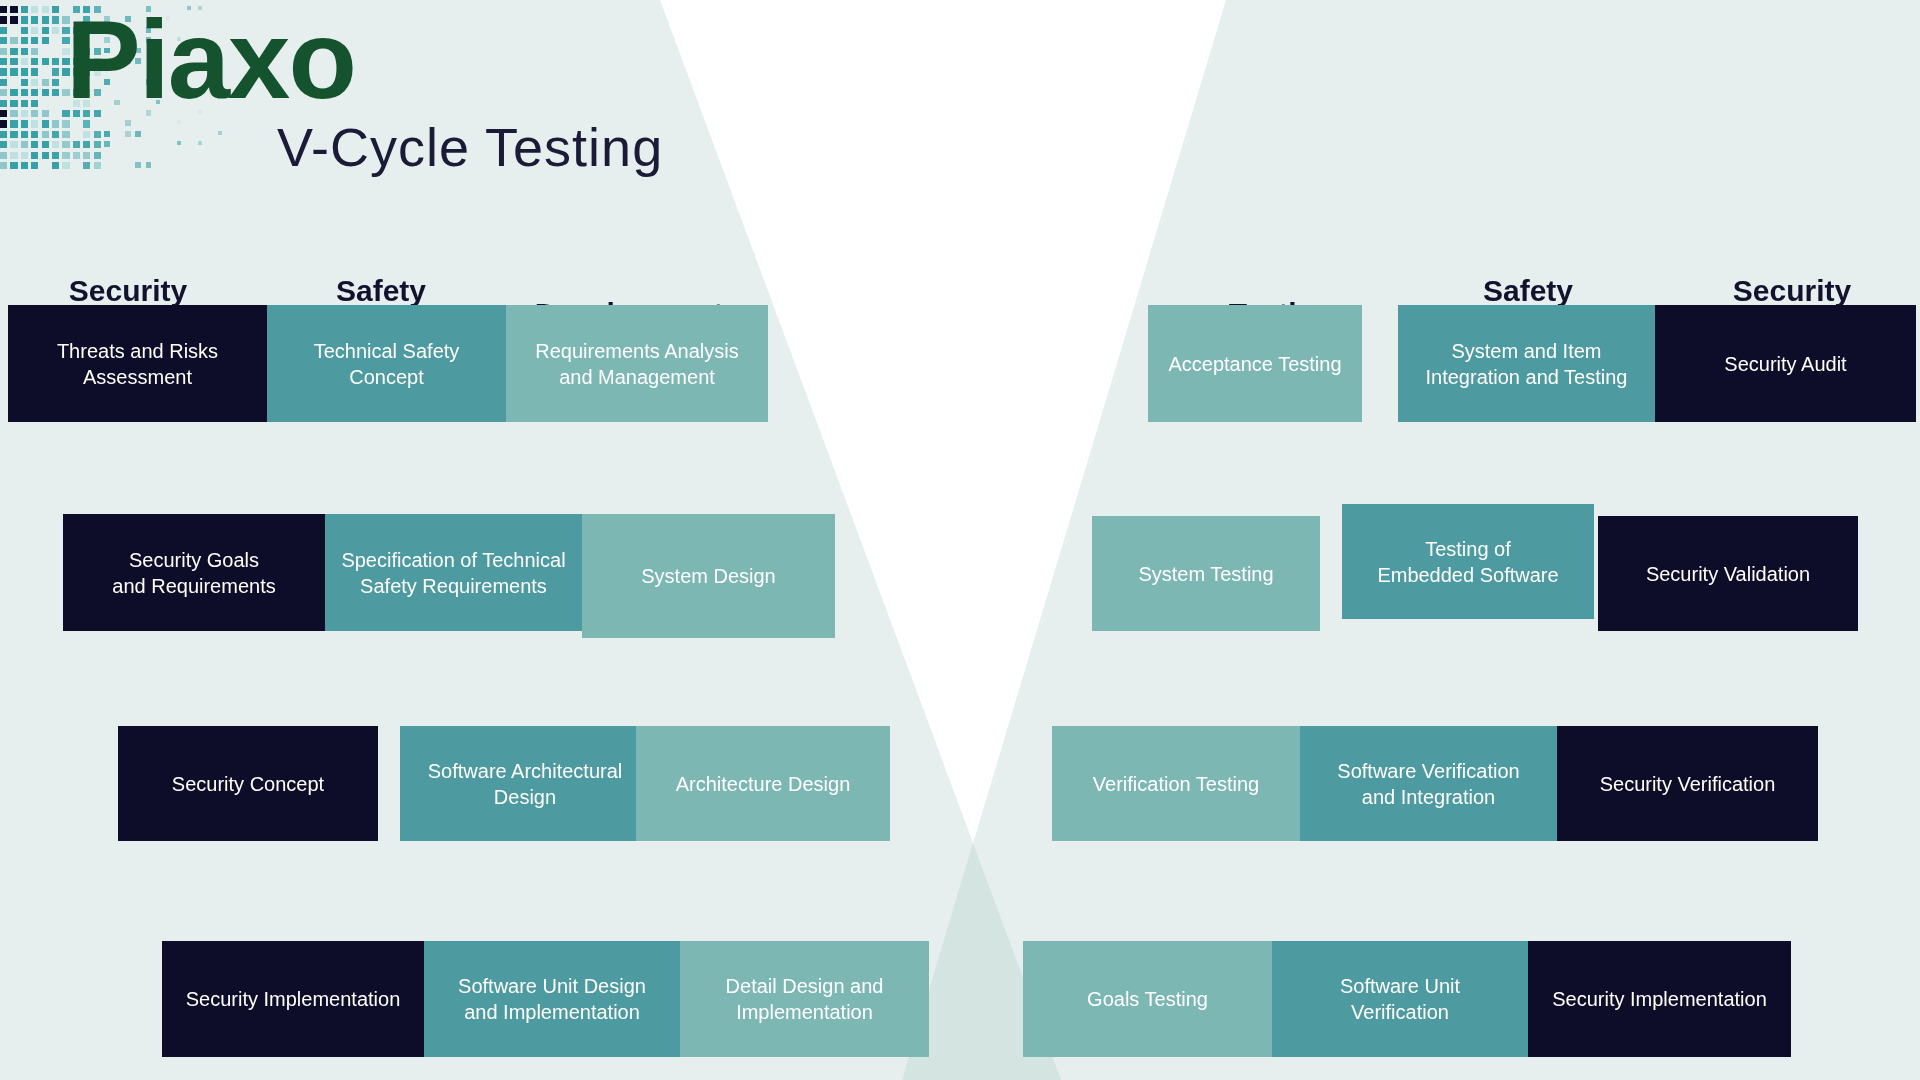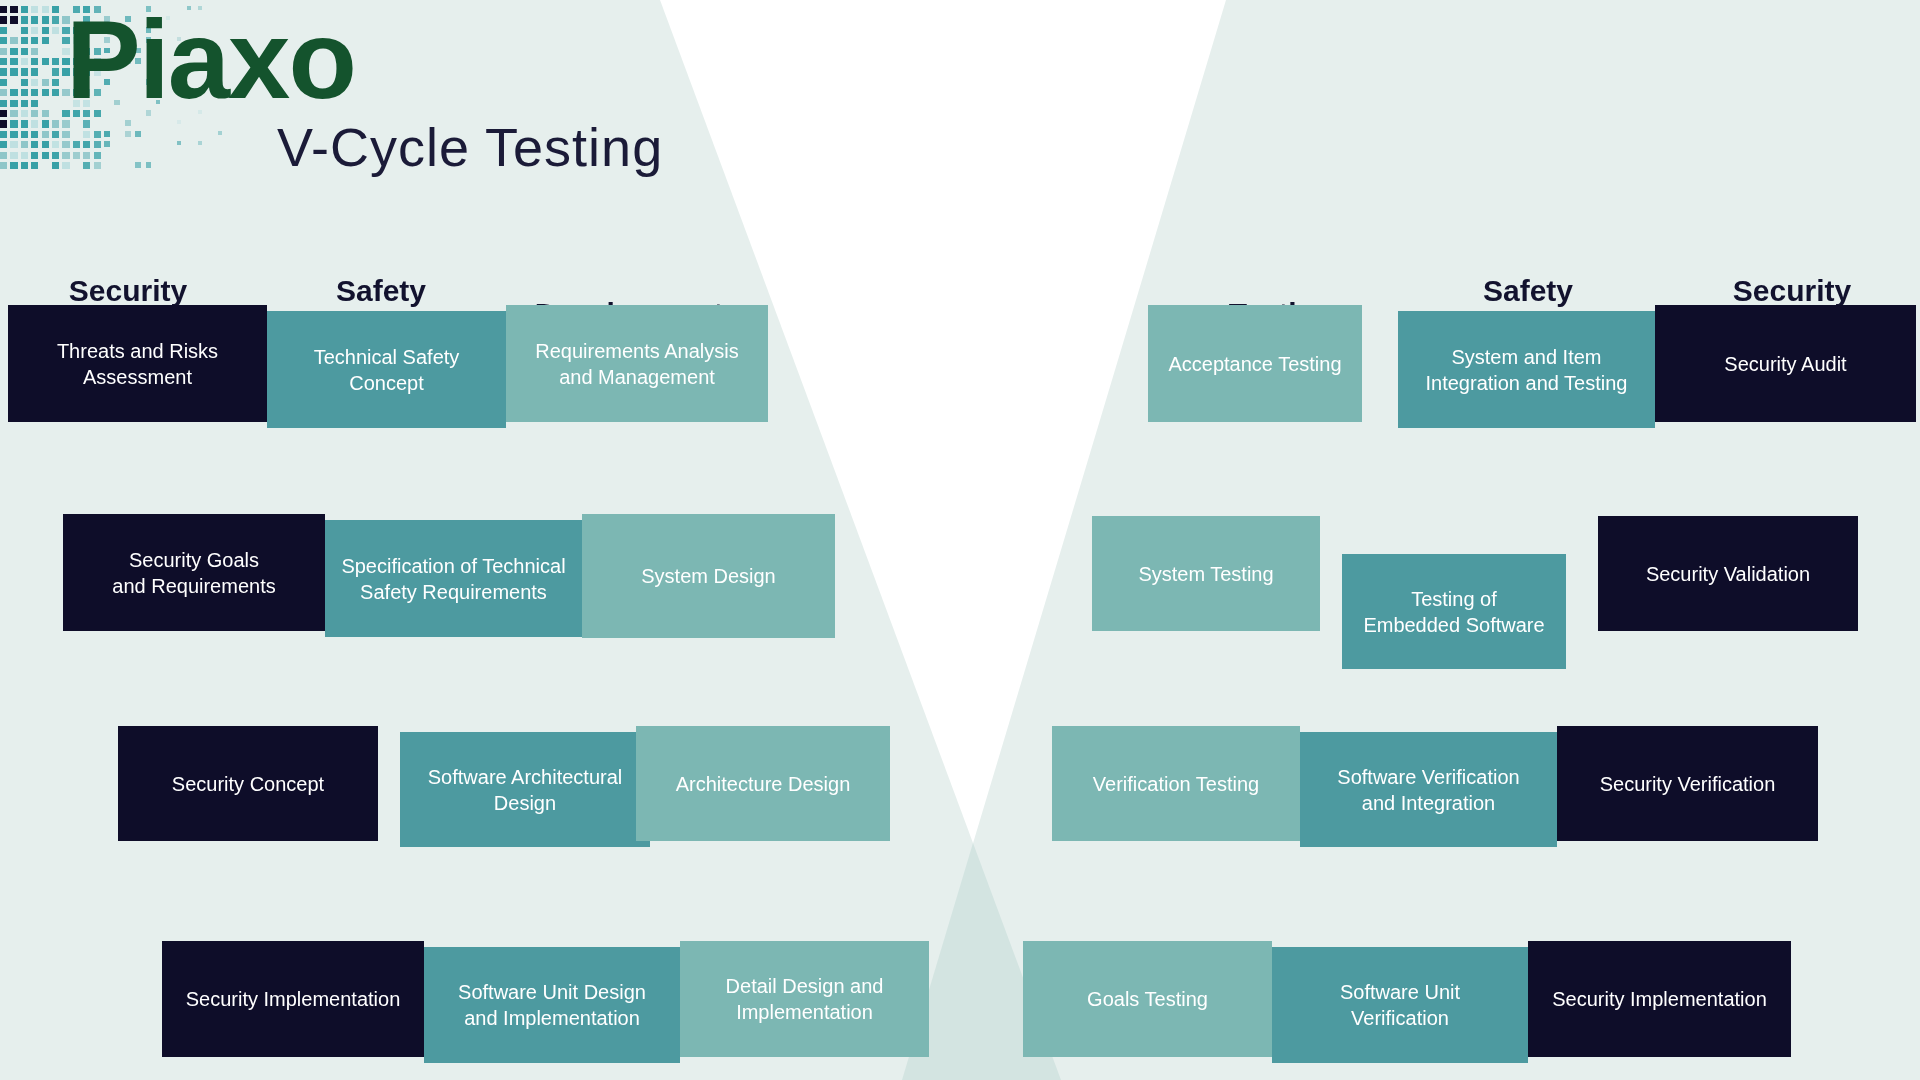--- a/index.html
+++ b/index.html
@@ -31,21 +31,21 @@
     color:#12122e;font-size:30px;font-weight:bold;line-height:46px;white-space:pre-line;
   }
 
   
   .cell{
     position:absolute;box-sizing:border-box;padding:0 4px;
     display:flex;align-items:center;justify-content:center;
     text-align:center;color:#ffffff;font-size:20px;line-height:26px;white-space:pre-line;
   }
   .dark{background:#0e0d29;}
-  .med{background:#4d9aa0;margin-top:6px;}
+  .med{background:#4d9aa0;}
   .light{background:#7cb7b3;}
 </style>
 </head>
 <body>
 
 <div class="bg-layer bg-left"></div>
 <div class="bg-layer bg-right"></div>
 <div class="bg-layer bg-overlap"></div>
 
 <div class="pixel-mosaic">
@@ -264,21 +264,21 @@
 and Implementation</div>
 <div class="cell light" style="left:680px;top:941px;width:249px;height:116px">Detail Design and
 Implementation</div>
 
 <div class="cell light" style="left:1148px;top:305px;width:214px;height:117px">Acceptance Testing</div>
 <div class="cell med" style="left:1398px;top:305px;width:257px;height:117px">System and Item
 Integration and Testing</div>
 <div class="cell dark" style="left:1655px;top:305px;width:261px;height:117px">Security Audit</div>
 
 <div class="cell light" style="left:1092px;top:516px;width:228px;height:115px">System Testing</div>
-<div class="cell med" style="left:1342px;top:548px;width:224px;height:115px">Testing of
+<div class="cell med" style="left:1342px;top:504px;width:252px;height:115px">Testing of
 Embedded Software</div>
 <div class="cell dark" style="left:1598px;top:516px;width:260px;height:115px">Security Validation</div>
 
 <div class="cell light" style="left:1052px;top:726px;width:248px;height:115px">Verification Testing</div>
 <div class="cell med" style="left:1300px;top:726px;width:257px;height:115px">Software Verification
 and Integration</div>
 <div class="cell dark" style="left:1557px;top:726px;width:261px;height:115px">Security Verification</div>
 
 <div class="cell light" style="left:1023px;top:941px;width:249px;height:116px">Goals Testing</div>
 <div class="cell med" style="left:1272px;top:941px;width:256px;height:116px">Software Unit

